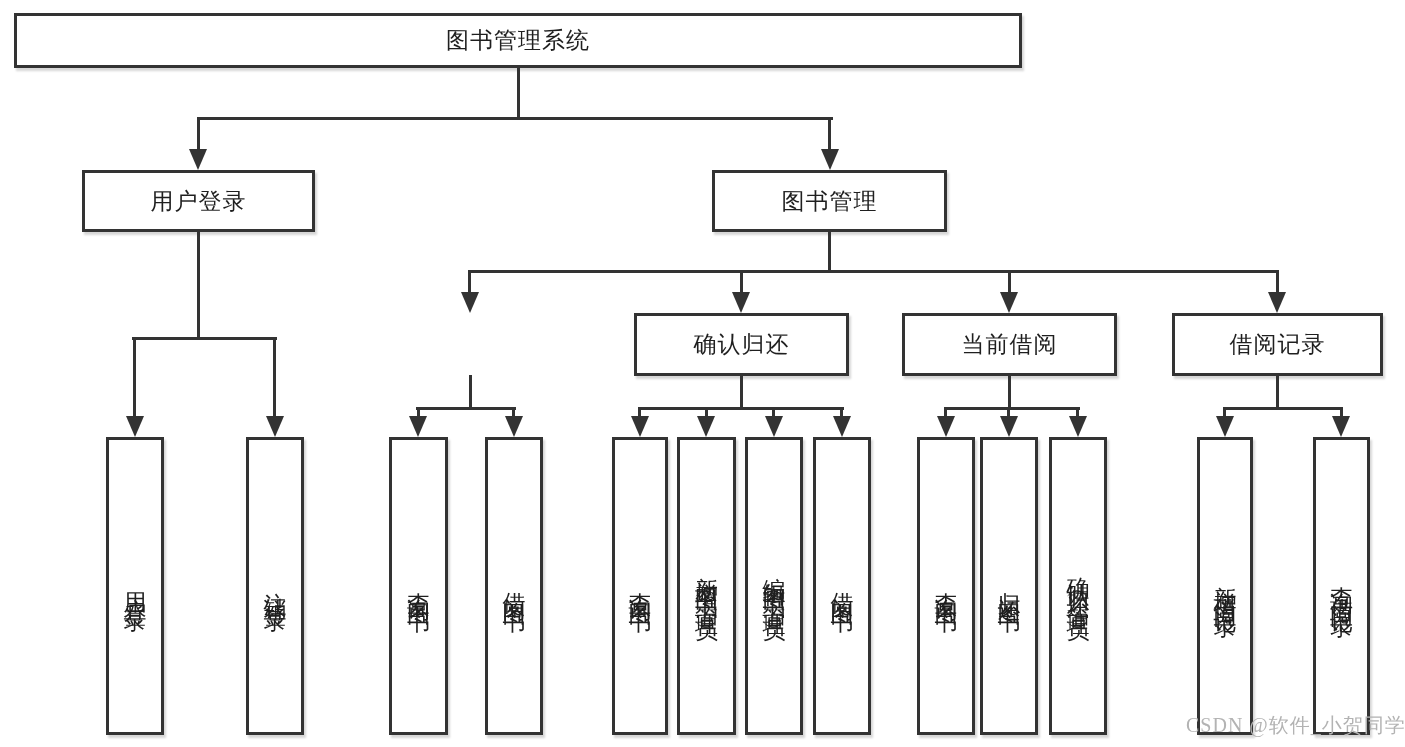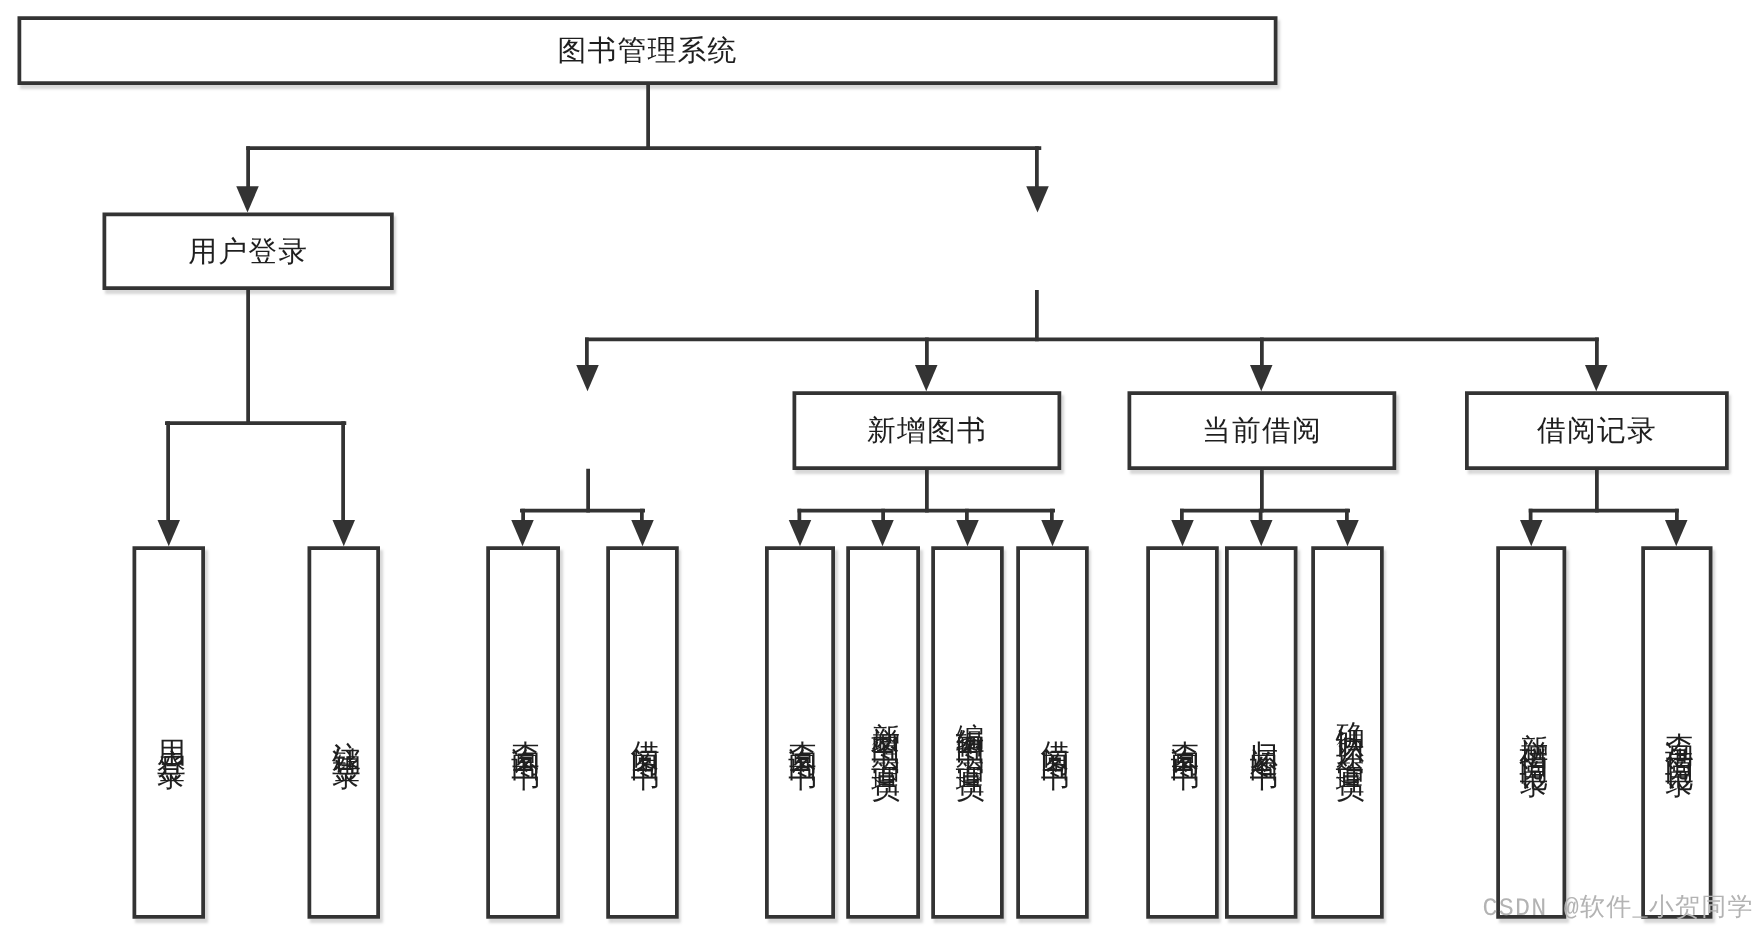--- a/index.html
+++ b/index.html
@@ -3,21 +3,21 @@
 <meta charset="utf-8">
 <style>
   :root{
     --line:#333333; --box-border:#333333; --text:#1f1f1f;
     --watermark:#b3b3b3; --background:#ffffff;
   }
   html,body{margin:0;padding:0;background:var(--background);}
   #canvas{
     position:relative; width:1405px; height:747px; overflow:hidden;
     background:var(--background);
-    font-family:Liberation Mono, monospace;
+    font-family:Liberation Serif, serif;
     color:var(--text);
   }
   .node{
     position:absolute; box-sizing:border-box;
     border:3px solid var(--box-border); background:#fff;
     display:flex; align-items:center; justify-content:center;
     box-shadow:2px 3px 2px rgba(140,140,140,.35);
   }
   .node .lbl{ font-size:23px; letter-spacing:1px; white-space:nowrap; }
   .node.v .lbl{
@@ -41,23 +41,26 @@
 
 <div id="canvas">
 
   <div class="node" style="left:14px;top:13px;width:1008px;height:55px">
     <span class="lbl">图书管理系统</span>
   </div>
 
   <div class="node" style="left:82px;top:170px;width:233px;height:62px">
     <span class="lbl">用户登录</span>
   </div>
+  <div class="node" style="left:712px;top:170px;width:235px;height:62px">
+    <span class="lbl">图书管理</span>
+  </div>
 
   <div class="node" style="left:634px;top:313px;width:215px;height:63px">
-    <span class="lbl">新增图书</span>
+    <span class="lbl">确认归还</span>
   </div>
   <div class="node" style="left:902px;top:313px;width:215px;height:63px">
     <span class="lbl">当前借阅</span>
   </div>
   <div class="node" style="left:1172px;top:313px;width:211px;height:63px">
     <span class="lbl">借阅记录</span>
   </div>
 
   <div class="node v" style="left:106px;top:437px;width:58px;height:298px">
     <span class="lbl">用户登录</span>

